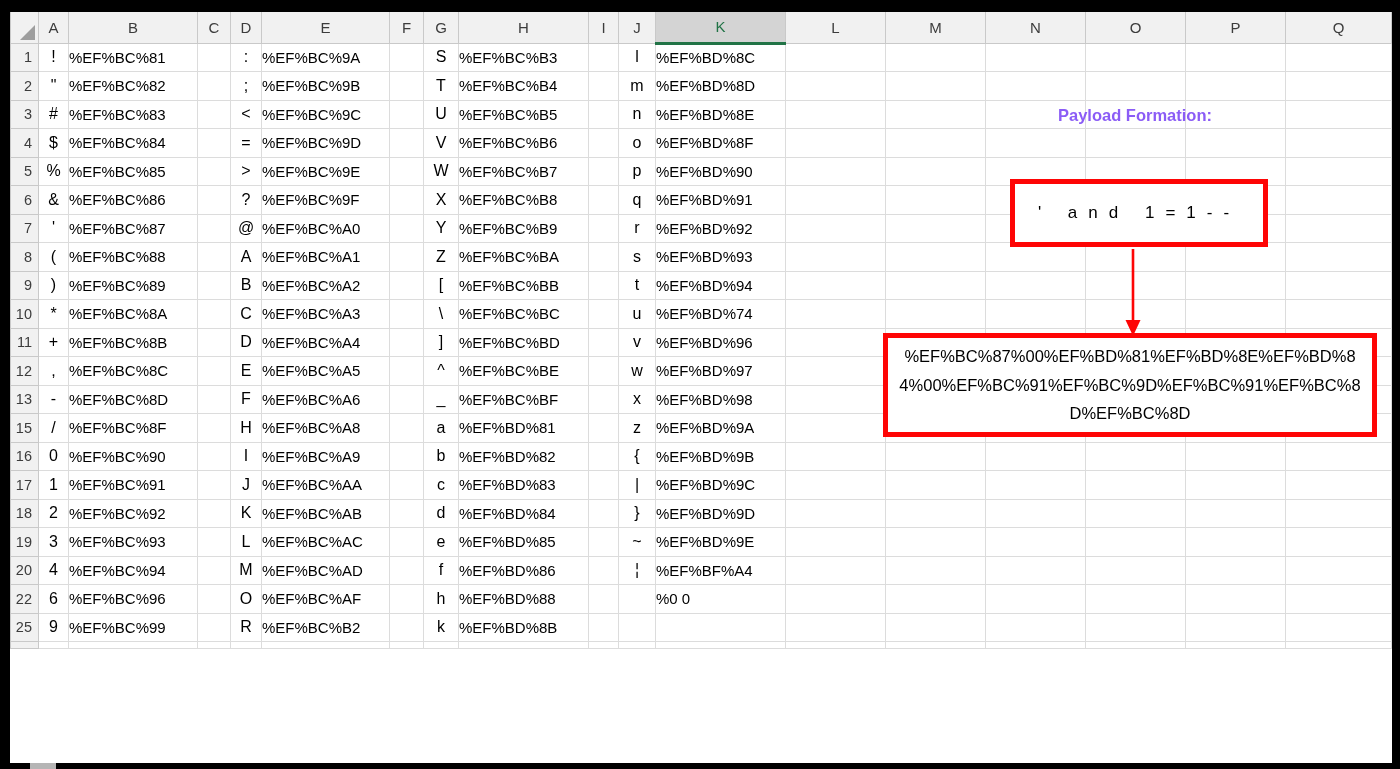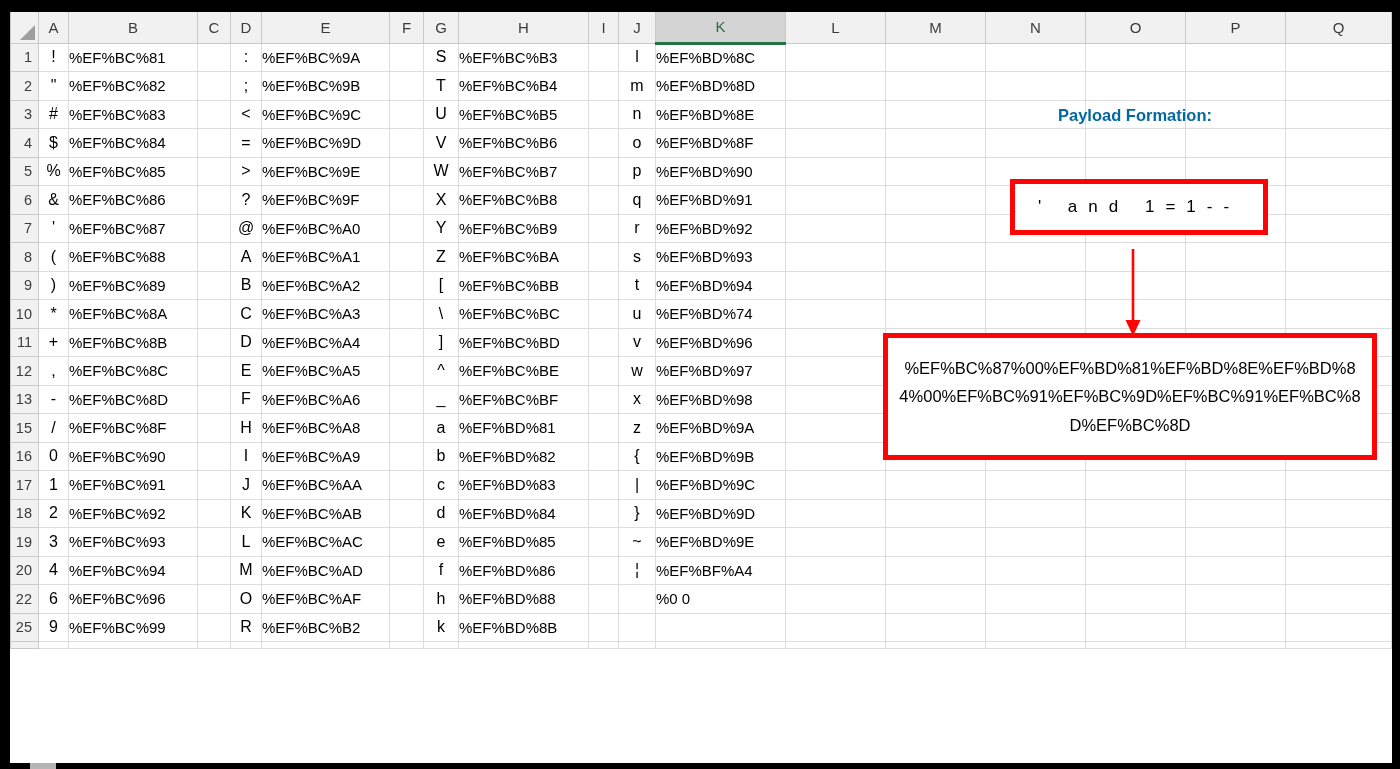--- a/index.html
+++ b/index.html
@@ -20,26 +20,26 @@
   table.grid tbody tr.filler{height:7px;}
   table.grid tbody th{
     background:#f1f1f1;border:1px solid #c9c9c9;font-weight:400;font-size:14.5px;color:#3c3c3c;
     text-align:right;padding:0 6px 0 0;vertical-align:middle;}
   table.grid td{border:1px solid #dcdcdc;background:#fff;vertical-align:middle;
     overflow:hidden;white-space:nowrap;padding:0;color:#000;}
   td.code{font-size:15px;padding-left:4px;}
   td.char{font-size:16px;text-align:center;}
 
   .anno-title{position:absolute;left:875px;top:90px;width:500px;height:26px;line-height:26px;
-    text-align:center;font-weight:bold;font-size:16.5px;color:#0369a1;}
+    text-align:center;font-weight:bold;font-size:16.5px;color:#8b5cf6;}
   .redbox{position:absolute;border:5px solid var(--red);background:#fff;
     display:flex;align-items:center;justify-content:center;color:#000;}
-  .box1{left:1000px;top:167px;width:258px;height:56px;}
+  .box1{left:1000px;top:167px;width:258px;height:68px;}
   .box1 span{font-size:17px;letter-spacing:11px;white-space:pre;}
-  .box2{left:873px;top:321px;width:494px;height:127px;padding:12px 6px;}
+  .box2{left:873px;top:321px;width:494px;height:104px;padding:12px 6px;}
   .box2 span{font-size:16.5px;line-height:28.5px;word-break:break-all;text-align:center;width:100%;}
   .arrow{position:absolute;left:1113px;top:237px;}
   .arrow line{stroke:var(--red);stroke-width:2.6;}
   .arrow polygon{fill:var(--red);}
   .bottom-notch{position:absolute;left:30px;bottom:0;width:26px;height:6px;background:#b5b5b5;}
 </style>
 </head>
 <body>
 
 <div class="frame">

